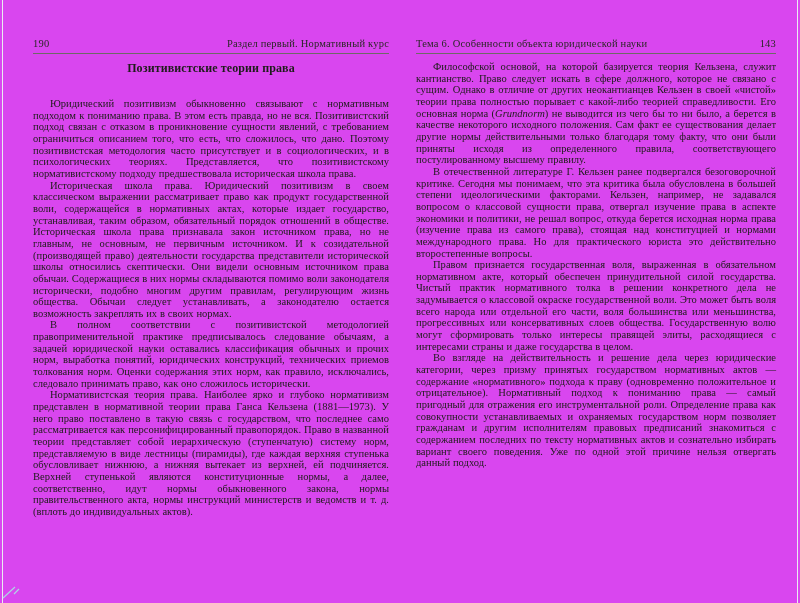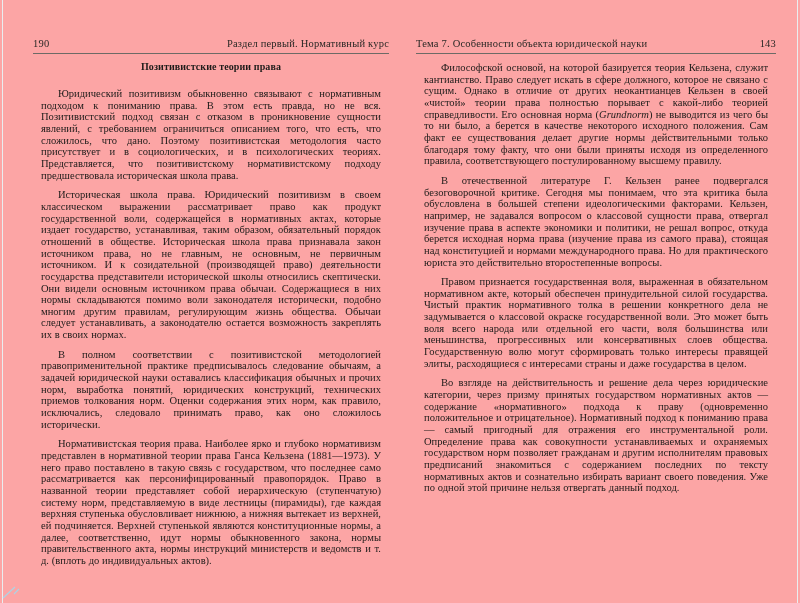--- a/index.html
+++ b/index.html
@@ -4,21 +4,21 @@
 <style>
   html, body {
     margin: 0;
     padding: 0;
     background: #ffffff;
   }
   .spread {
     position: relative;
     width: 800px;
     height: 603px;
-    background: #fca5a5;
+    background: #d946ef;
     overflow: hidden;
     font-family: "Liberation Serif", "DejaVu Serif", serif;
     color: #1e1c1a;
   }
   .scan-edge {
     position: absolute;
     top: 0;
     width: 1px;
     height: 100%;
     background: #e9edf0;
@@ -38,26 +38,26 @@
     font-size: 10.5px;
     letter-spacing: 0.2px;
     padding-bottom: 4px;
     border-bottom: 1px solid #6d6a66;
     margin-bottom: 7px;
     color: #2a2825;
   }
   .section-title {
     text-align: center;
     font-weight: bold;
-    font-size: 10px;
-    margin: 4px 0 16px 0;
+    font-size: 12px;
+    margin: 4px 0 22px 0;
     letter-spacing: 0.1px;
   }
   .body-text p.para {
-    margin: 8px;
+    margin: 0;
     font-size: 10.55px;
     line-height: 11.65px;
     text-align: justify;
     text-indent: 17px;
     word-spacing: 0.2px;
   }
   .lead-bold { font-weight: normal; }
   .italic { font-style: italic; }
   .artifact {
     position: absolute;
@@ -81,21 +81,21 @@
     <div class="body-text" id="left-body">
         <p class="para"><span class="">Юридический позитивизм обыкновенно связывают с нормативным подходом к пониманию права. В этом есть правда, но не вся. Позитивистский подход связан с отказом в проникновение сущности явлений, с требованием ограничиться описанием того, что есть, что сложилось, что дано. Поэтому позитивистская методология часто присутствует и в социологических, и в психологических теориях. Представляется, что позитивистскому нормативистскому подходу предшествовала историческая школа права.</span></p>
         <p class="para"><span class="lead-bold">Историческая школа права.</span><span class=""> Юридический позитивизм в своем классическом выражении рассматривает право как продукт государственной воли, содержащейся в нормативных актах, которые издает государство, устанавливая, таким образом, обязательный порядок отношений в обществе. Историческая школа права признавала закон источником права, но не главным, не основным, не первичным источником. И к созидательной (производящей право) деятельности государства представители исторической школы относились скептически. Они видели основным источником права обычаи. Содержащиеся в них нормы складываются помимо воли законодателя исторически, подобно многим другим правилам, регулирующим жизнь общества. Обычаи следует устанавливать, а законодателю остается возможность закреплять их в своих нормах.</span></p>
         <p class="para"><span class="">В полном соответствии с позитивистской методологией правоприменительной практике предписывалось следование обычаям, а задачей юридической науки оставались классификация обычных и прочих норм, выработка понятий, юридических конструкций, технических приемов толкования норм. Оценки содержания этих норм, как правило, исключались, следовало принимать право, как оно сложилось исторически.</span></p>
         <p class="para"><span class="lead-bold">Нормативистская теория права.</span><span class=""> Наиболее ярко и глубоко нормативизм представлен в нормативной теории права Ганса Кельзена (1881—1973). У него право поставлено в такую связь с государством, что последнее само рассматривается как персонифицированный правопорядок. Право в названной теории представляет собой иерархическую (ступенчатую) систему норм, представляемую в виде лестницы (пирамиды), где каждая верхняя ступенька обусловливает нижнюю, а нижняя вытекает из верхней, ей подчиняется. Верхней ступенькой являются конституционные нормы, а далее, соответственно, идут нормы обыкновенного закона, нормы правительственного акта, нормы инструкций министерств и ведомств и т. д. (вплоть до индивидуальных актов).</span></p>
       </div>
   </div>
 
   <div class="page right">
     <div class="running-head">
-      <span>Тема 7. Особенности объекта юридической науки</span>
+      <span>Тема 6. Особенности объекта юридической науки</span>
       <span>143</span>
     </div>
     <div class="body-text" id="right-body">
         <p class="para"><span class="">Философской основой, на которой базируется теория Кельзена, служит кантианство. Право следует искать в сфере должного, которое не связано с сущим. Однако в отличие от других неокантианцев Кельзен в своей «чистой» теории права полностью порывает с какой-либо теорией справедливости. Его основная норма (</span><span class="italic">Grundnorm</span><span class="">) не выводится из чего бы то ни было, а берется в качестве некоторого исходного положения. Сам факт ее существования делает другие нормы действительными только благодаря тому факту, что они были приняты исходя из определенного правила, соответствующего постулированному высшему правилу.</span></p>
         <p class="para"><span class="">В отечественной литературе Г. Кельзен ранее подвергался безоговорочной критике. Сегодня мы понимаем, что эта критика была обусловлена в большей степени идеологическими факторами. Кельзен, например, не задавался вопросом о классовой сущности права, отвергал изучение права в аспекте экономики и политики, не решал вопрос, откуда берется исходная норма права (изучение права из самого права), стоящая над конституцией и нормами международного права. Но для практического юриста это действительно второстепенные вопросы.</span></p>
         <p class="para"><span class="">Правом признается государственная воля, выраженная в обязательном нормативном акте, который обеспечен принудительной силой государства. Чистый практик нормативного толка в решении конкретного дела не задумывается о классовой окраске государственной воли. Это может быть воля всего народа или отдельной его части, воля большинства или меньшинства, прогрессивных или консервативных слоев общества. Государственную волю могут сформировать только интересы правящей элиты, расходящиеся с интересами страны и даже государства в целом.</span></p>
         <p class="para"><span class="">Во взгляде на действительность и решение дела через юридические категории, через призму принятых государством нормативных актов — содержание «нормативного» подхода к праву (одновременно положительное и отрицательное). Нормативный подход к пониманию права — самый пригодный для отражения его инструментальной роли. Определение права как совокупности устанавливаемых и охраняемых государством норм позволяет гражданам и другим исполнителям правовых предписаний знакомиться с содержанием последних по тексту нормативных актов и сознательно избирать вариант своего поведения. Уже по одной этой причине нельзя отвергать данный подход.</span></p>
       </div>
   </div>
 

